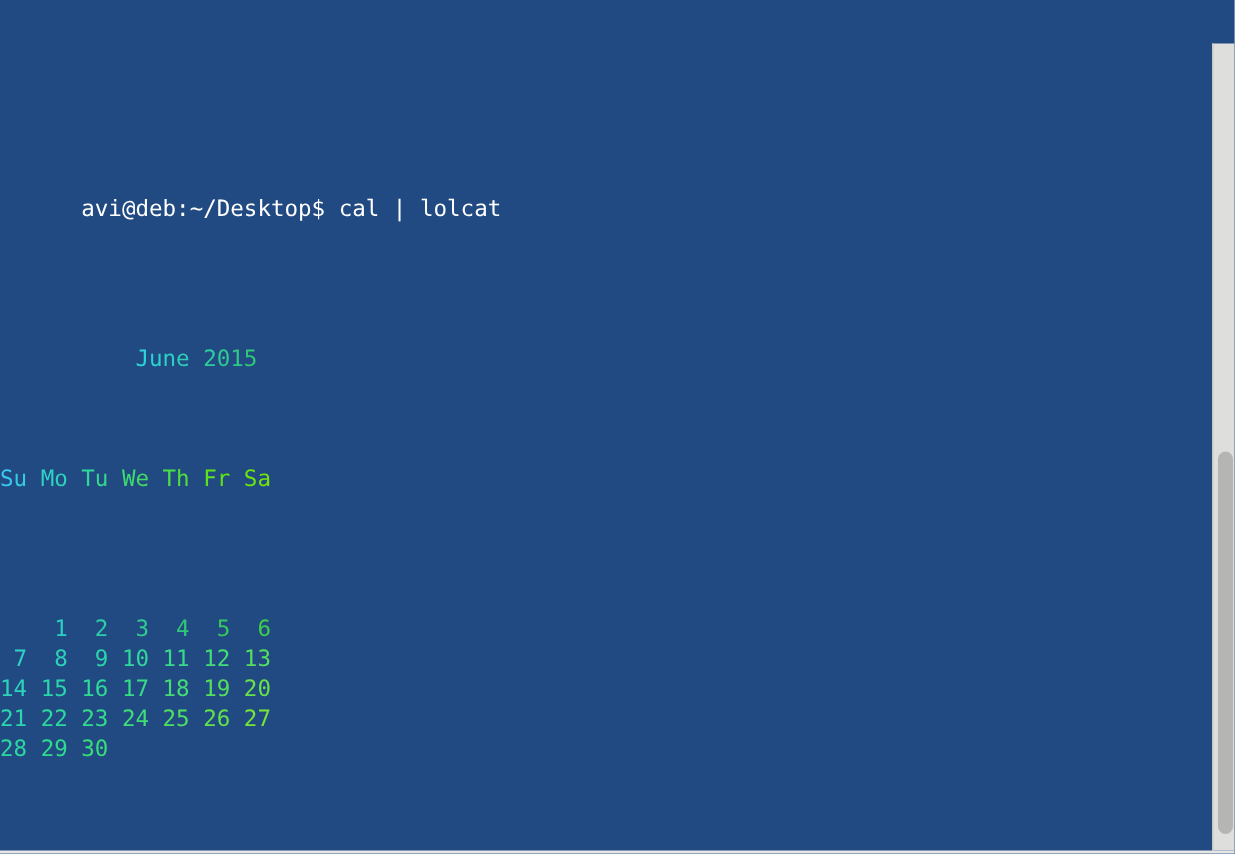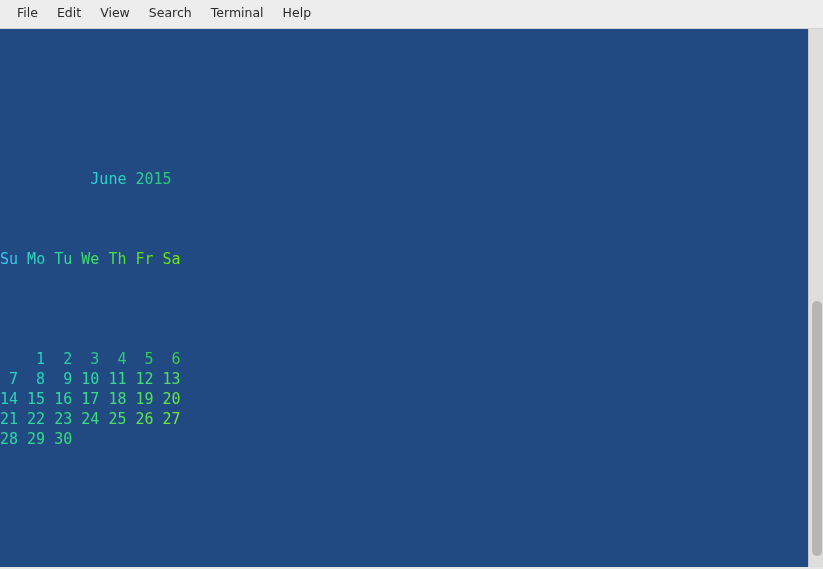--- a/index.html
+++ b/index.html
@@ -98,32 +98,27 @@
     width: 823px;
     height: 2px;
     background: #e6e6e4;
   }
 </style>
 </head>
 <body>
 
 <div id="app">
 
-  <div id="menubar">
-    <div class="menu-item">File</div>
-    <div class="menu-item">Edit</div>
-    <div class="menu-item">View</div>
-    <div class="menu-item">Search</div>
-    <div class="menu-item">Terminal</div>
-    <div class="menu-item">Help</div>
-  </div>
 
   <div id="terminal">
 
     
+    <div class="term-line">
+      <span class="ch">avi@deb:~/Desktop$</span><span class="ch"> </span><span class="ch">cal | lolcat</span>
+    </div>
 
     
     <div class="term-line">
       <span class="ch">    </span><span id="cal-title"><span class="ch" style="color: rgb(42, 212, 212);">J</span><span class="ch" style="color: rgb(42, 210, 206);">u</span><span class="ch" style="color: rgb(43, 208, 194);">n</span><span class="ch" style="color: rgb(44, 207, 181);">e</span><span class="ch" style="color: rgb(44, 205, 169);"> </span><span class="ch" style="color: rgb(45, 204, 157);">2</span><span class="ch" style="color: rgb(46, 202, 144);">0</span><span class="ch" style="color: rgb(46, 201, 132);">1</span><span class="ch" style="color: rgb(47, 199, 120);">5</span></span>
     </div>
 
     
     <div class="term-line" id="cal-header"><span class="ch" style="color: rgb(57, 200, 240);">S</span><span class="ch" style="color: rgb(53, 203, 226);">u</span><span class="ch" style="color: rgb(50, 205, 212);"> </span><span class="ch" style="color: rgb(47, 208, 198);">M</span><span class="ch" style="color: rgb(44, 210, 184);">o</span><span class="ch" style="color: rgb(42, 213, 170);"> </span><span class="ch" style="color: rgb(46, 215, 155);">T</span><span class="ch" style="color: rgb(51, 216, 141);">u</span><span class="ch" style="color: rgb(56, 218, 127);"> </span><span class="ch" style="color: rgb(61, 219, 113);">W</span><span class="ch" style="color: rgb(66, 220, 99);">e</span><span class="ch" style="color: rgb(71, 221, 85);"> </span><span class="ch" style="color: rgb(76, 222, 71);">T</span><span class="ch" style="color: rgb(81, 223, 58);">h</span><span class="ch" style="color: rgb(87, 224, 44);"> </span><span class="ch" style="color: rgb(92, 225, 30);">F</span><span class="ch" style="color: rgb(97, 226, 19);">r</span><span class="ch" style="color: rgb(102, 227, 16);"> </span><span class="ch" style="color: rgb(107, 228, 14);">S</span><span class="ch" style="color: rgb(112, 229, 12);">a</span></div>
 
     

